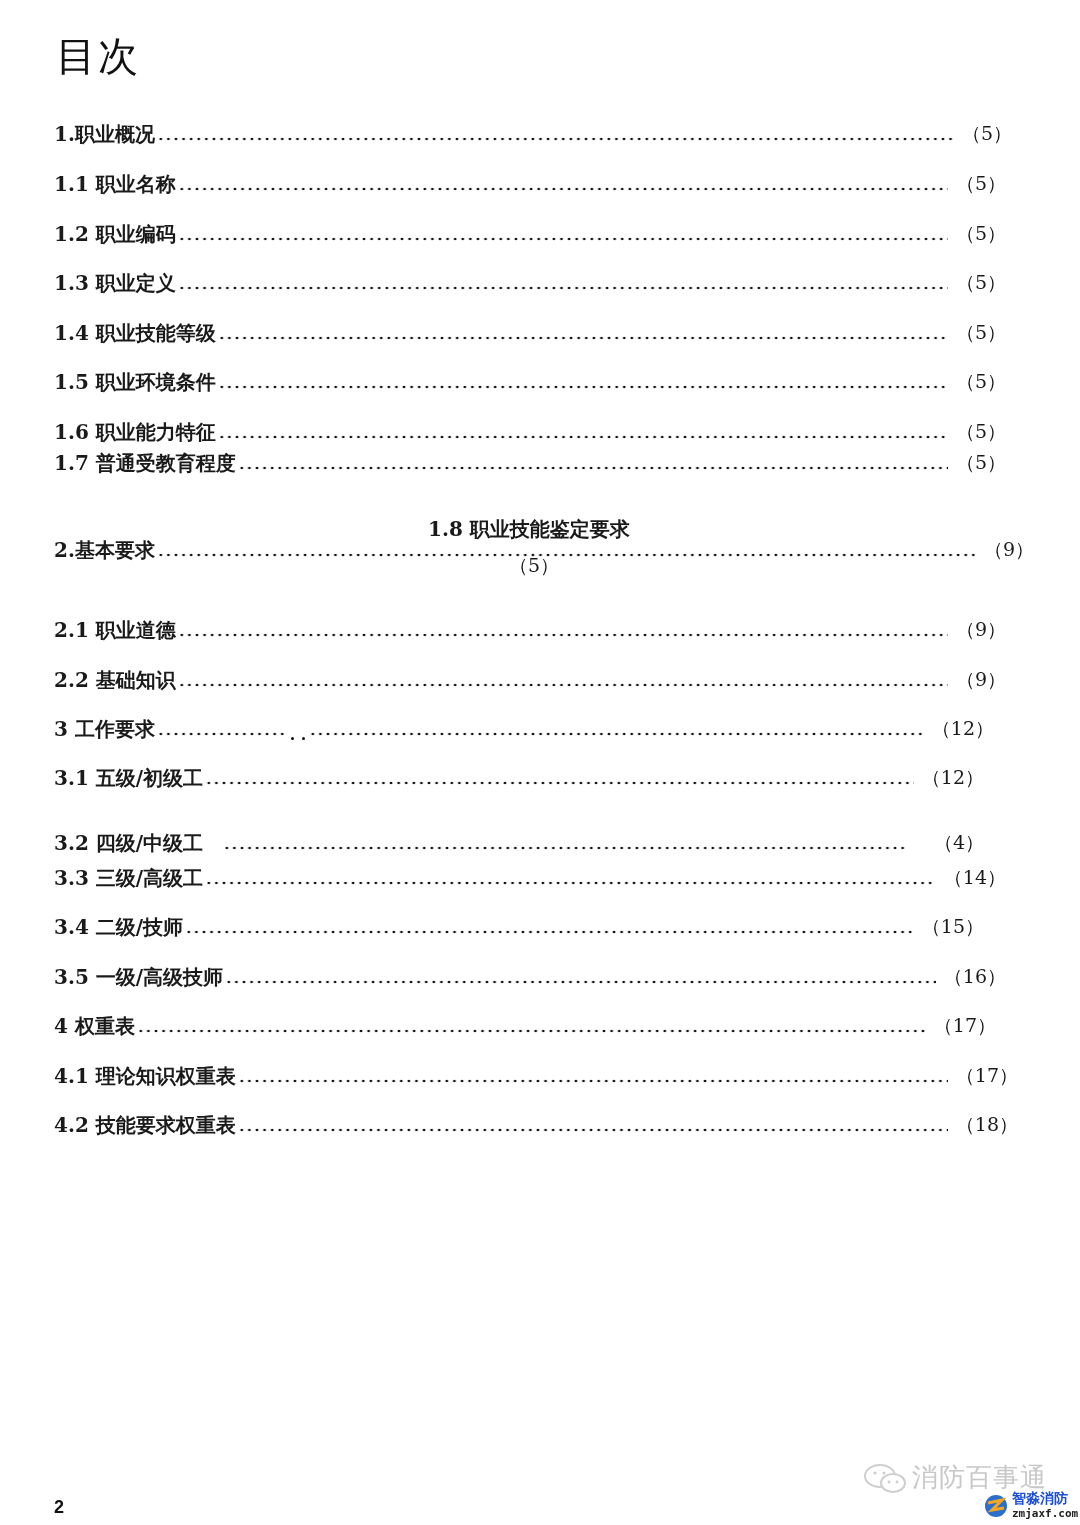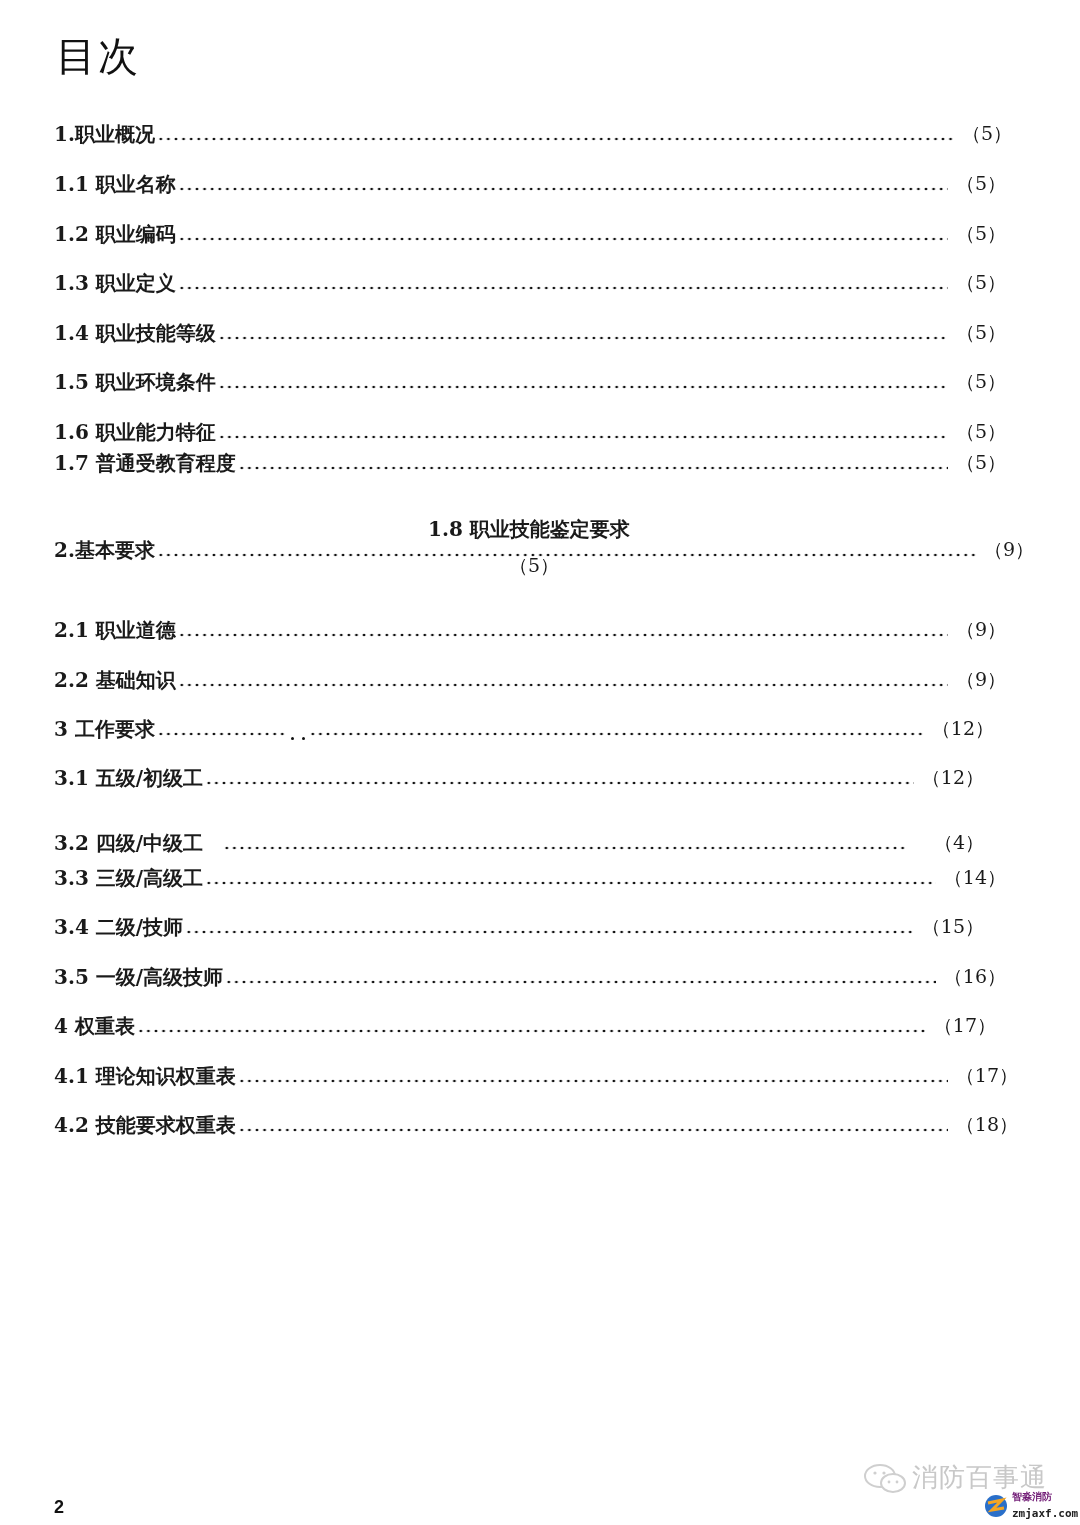--- a/index.html
+++ b/index.html
@@ -32,21 +32,21 @@
     }
     .watermark {
       position: absolute; left: 862px; top: 1460px; width: 210px; height: 60px;
     }
     .wm-wechat { position: absolute; left: 0; top: 2px; width: 48px; height: 34px; }
     .wm-text {
       position: absolute; left: 50px; top: 0px; font-size: 26px; color: #c8c8c8;
       font-family: "DejaVu Sans", sans-serif; letter-spacing: 1px;
     }
     .wm-logo { position: absolute; left: 122px; top: 34px; width: 24px; height: 24px; }
-    .wm-brand { position: absolute; left: 150px; top: 30px; font-size: 10px; font-weight: bold; color: #701a75; font-family: Liberation Sans, sans-serif; }
+    .wm-brand { position: absolute; left: 150px; top: 30px; font-size: 14px; font-weight: bold; color: #1d4ed8; font-family: Liberation Sans, sans-serif; }
     .wm-domain { position: absolute; left: 150px; top: 47px; font-size: 11px; font-weight: bold; color: #222; font-family: "DejaVu Sans Mono", monospace; }
   </style>
 </head>
 <body>
 
 <h1 class="title">目次</h1>
 
 <div class="toc" id="toc">
     <div class="toc-row" style="top: 119px; width: 958px;">
       <span class="toc-label">1.职业概况</span>

